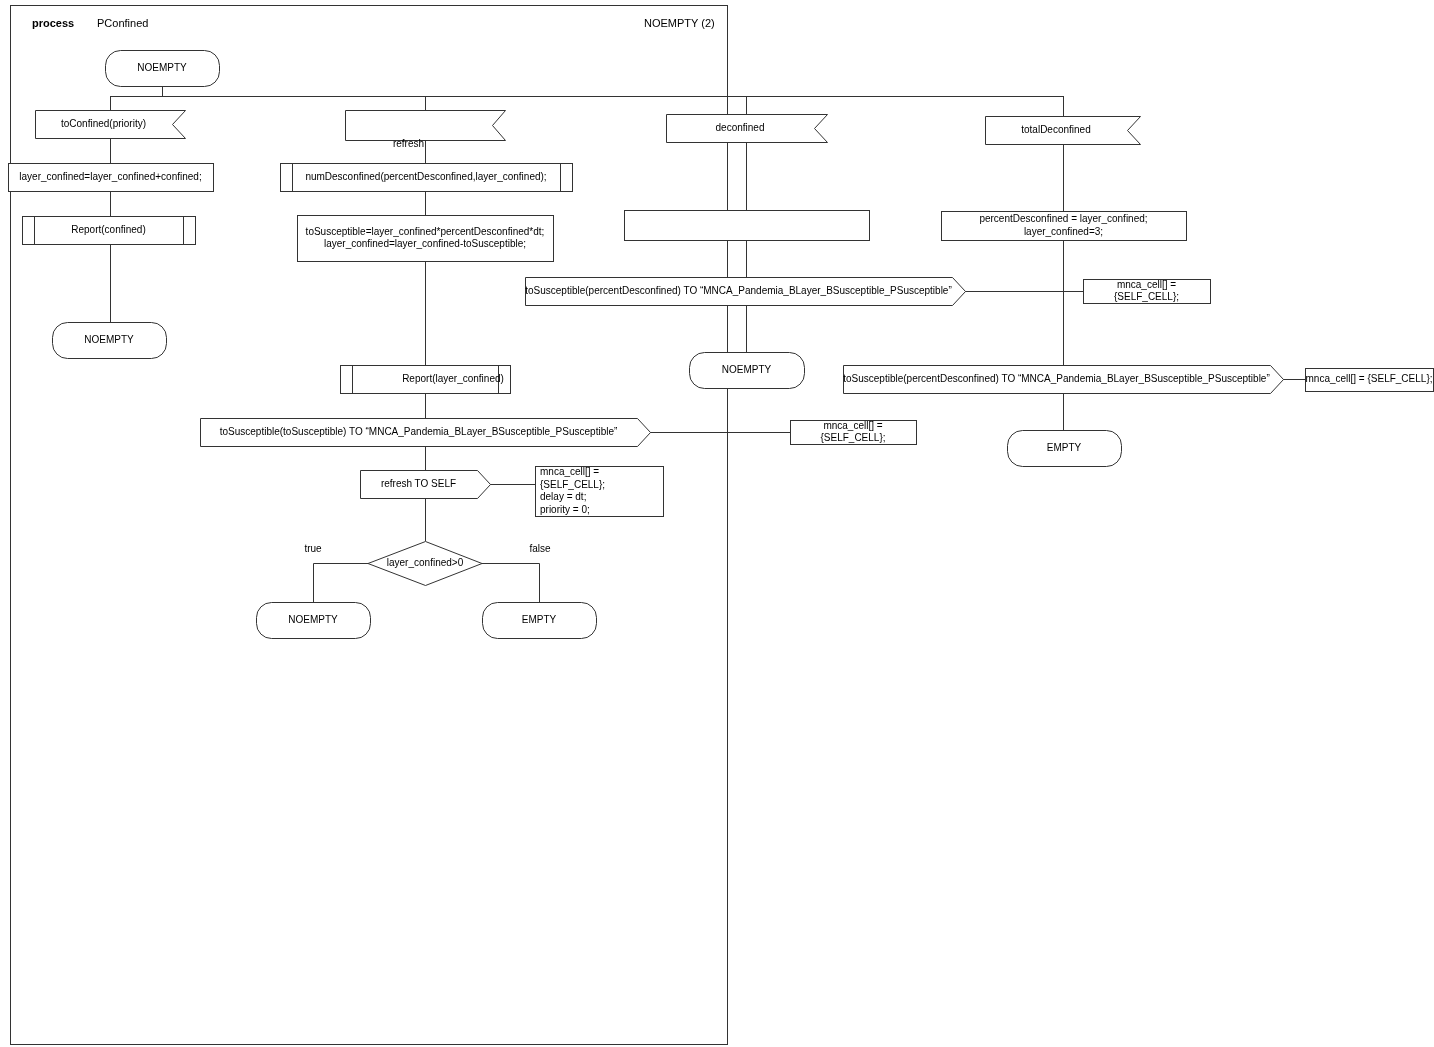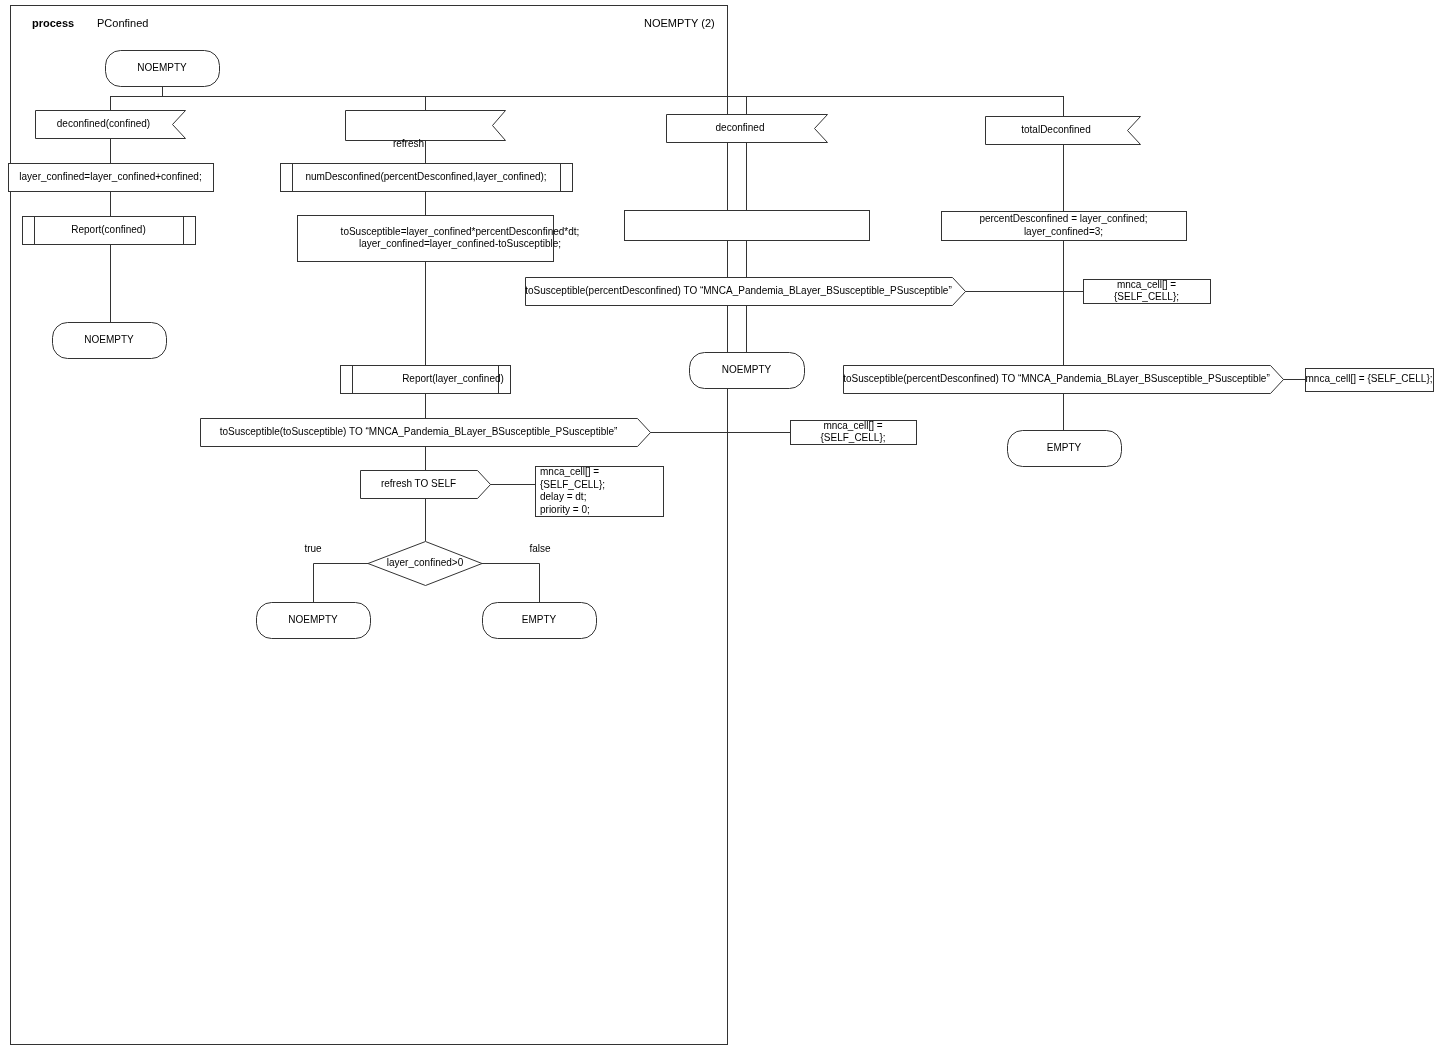--- a/index.html
+++ b/index.html
@@ -98,28 +98,28 @@
       </g>
     </g>
   </svg>
 
   <div class="hdr bold" style="left:32px; top:17px;">process</div>
   <div class="hdr" style="left:97px; top:17px;">PConfined</div>
   <div class="hdr" style="left:644px; top:17px;">NOEMPTY (2)</div>
 
   <div class="label" style="left:105px; top:50px; width:114px; height:36px;">NOEMPTY</div>
 
-  <div class="label" style="left:35px; top:110px; width:137px; height:28px;">deconfined(confined)</div>
+  <div class="label" style="left:35px; top:110px; width:137px; height:28px;">toConfined(priority)</div>
   <div class="label" style="left:8px; top:163px; width:205px; height:28px;">layer_confined=layer_confined+confined;</div>
   <div class="label" style="left:34px; top:216px; width:149px; height:28px;">Report(confined)</div>
   <div class="label" style="left:52px; top:322px; width:114px; height:36px;">NOEMPTY</div>
 
   <div class="label" style="left:335px; top:110px; width:147px; height:30px;margin-top:19px;">refresh</div>
   <div class="label" style="left:292px; top:163px; width:268px; height:28px;">numDesconfined(percentDesconfined,layer_confined);</div>
-  <div class="label" style="left:297px; top:215px; width:256px; height:46px;padding-left:35px;">toSusceptible=layer_confined*percentDesconfined*dt;
+  <div class="label" style="left:297px; top:215px; width:256px; height:46px;">toSusceptible=layer_confined*percentDesconfined*dt;
 layer_confined=layer_confined-toSusceptible;</div>
   <div class="label" style="left:352px; top:365px; width:146px; height:28px;padding-left:28px;">Report(layer_confined)</div>
   <div class="label" style="left:200px; top:418px; width:437px; height:28px;">toSusceptible(toSusceptible) TO “MNCA_Pandemia_BLayer_BSusceptible_PSusceptible”</div>
   <div class="label" style="left:790px; top:420px; width:126px; height:24px;">mnca_cell[] = {SELF_CELL};</div>
   <div class="label" style="left:360px; top:470px; width:117px; height:28px;">refresh TO SELF</div>
   <div class="label left" style="left:535px; top:466px; width:128px; height:50px;">mnca_cell[] = {SELF_CELL};
 delay = dt;
 priority = 0;</div>
   <div class="label" style="left:368px; top:541px; width:114px; height:44px;">layer_confined&gt;0</div>
   <div class="label" style="left:283px; top:541px; width:60px; height:16px;">true</div>

